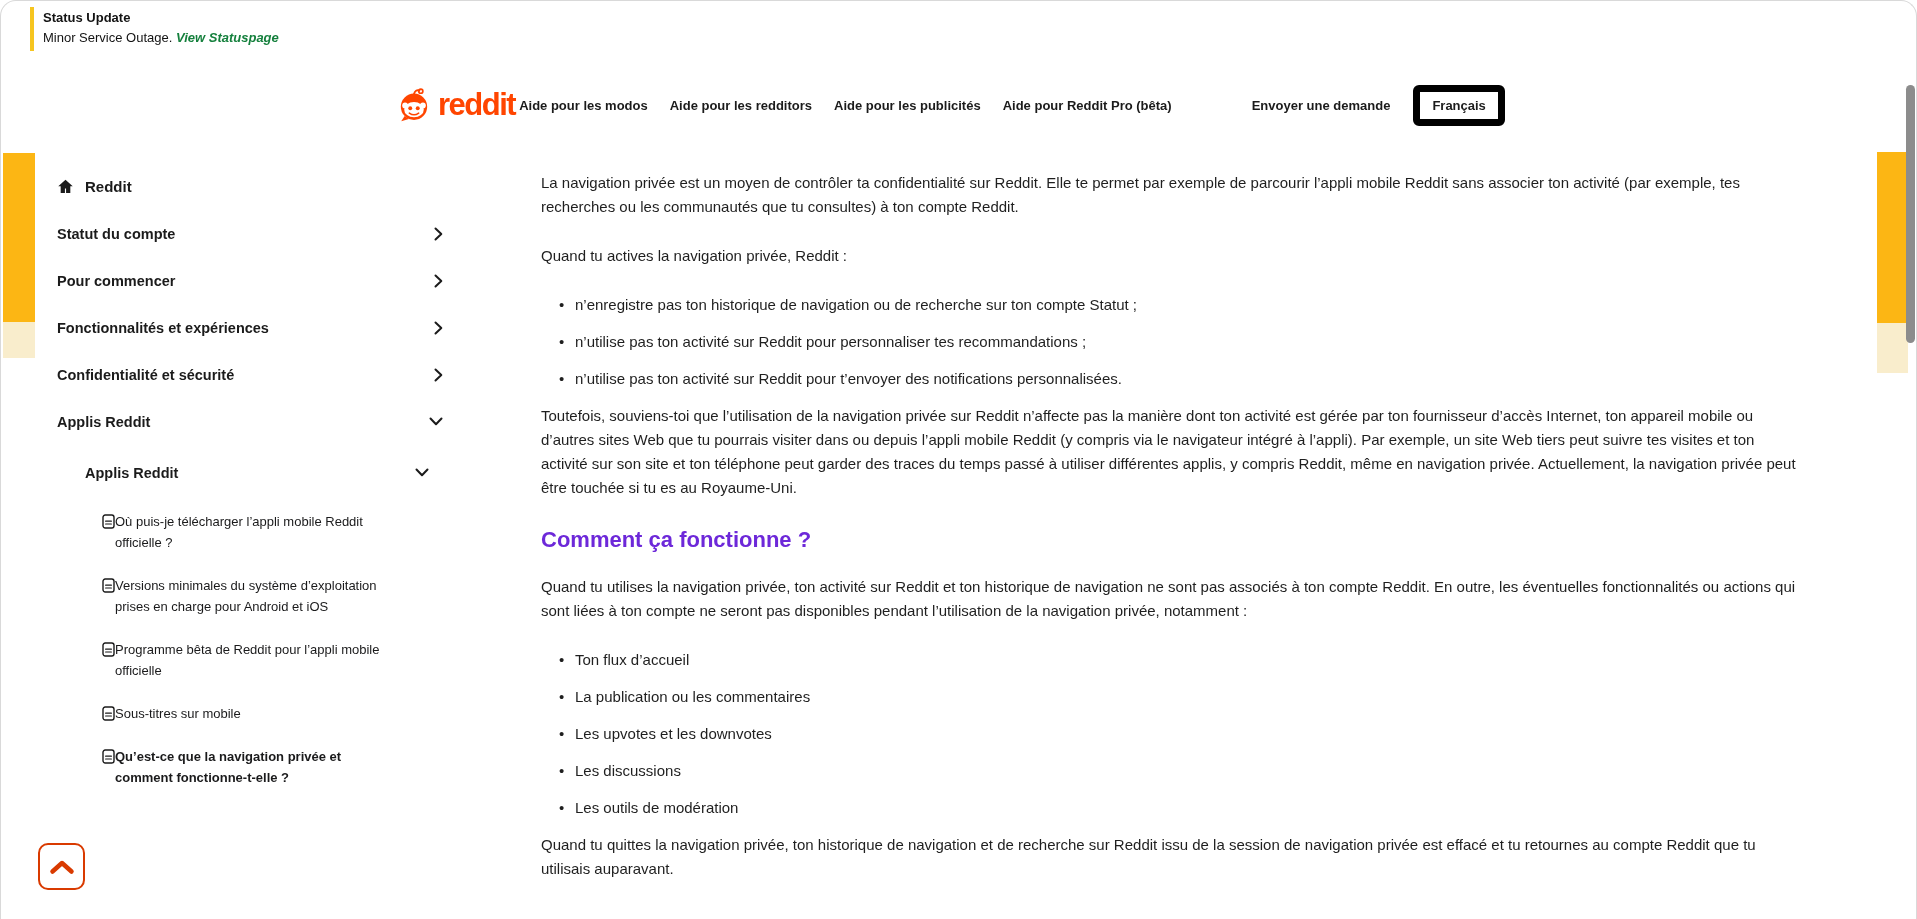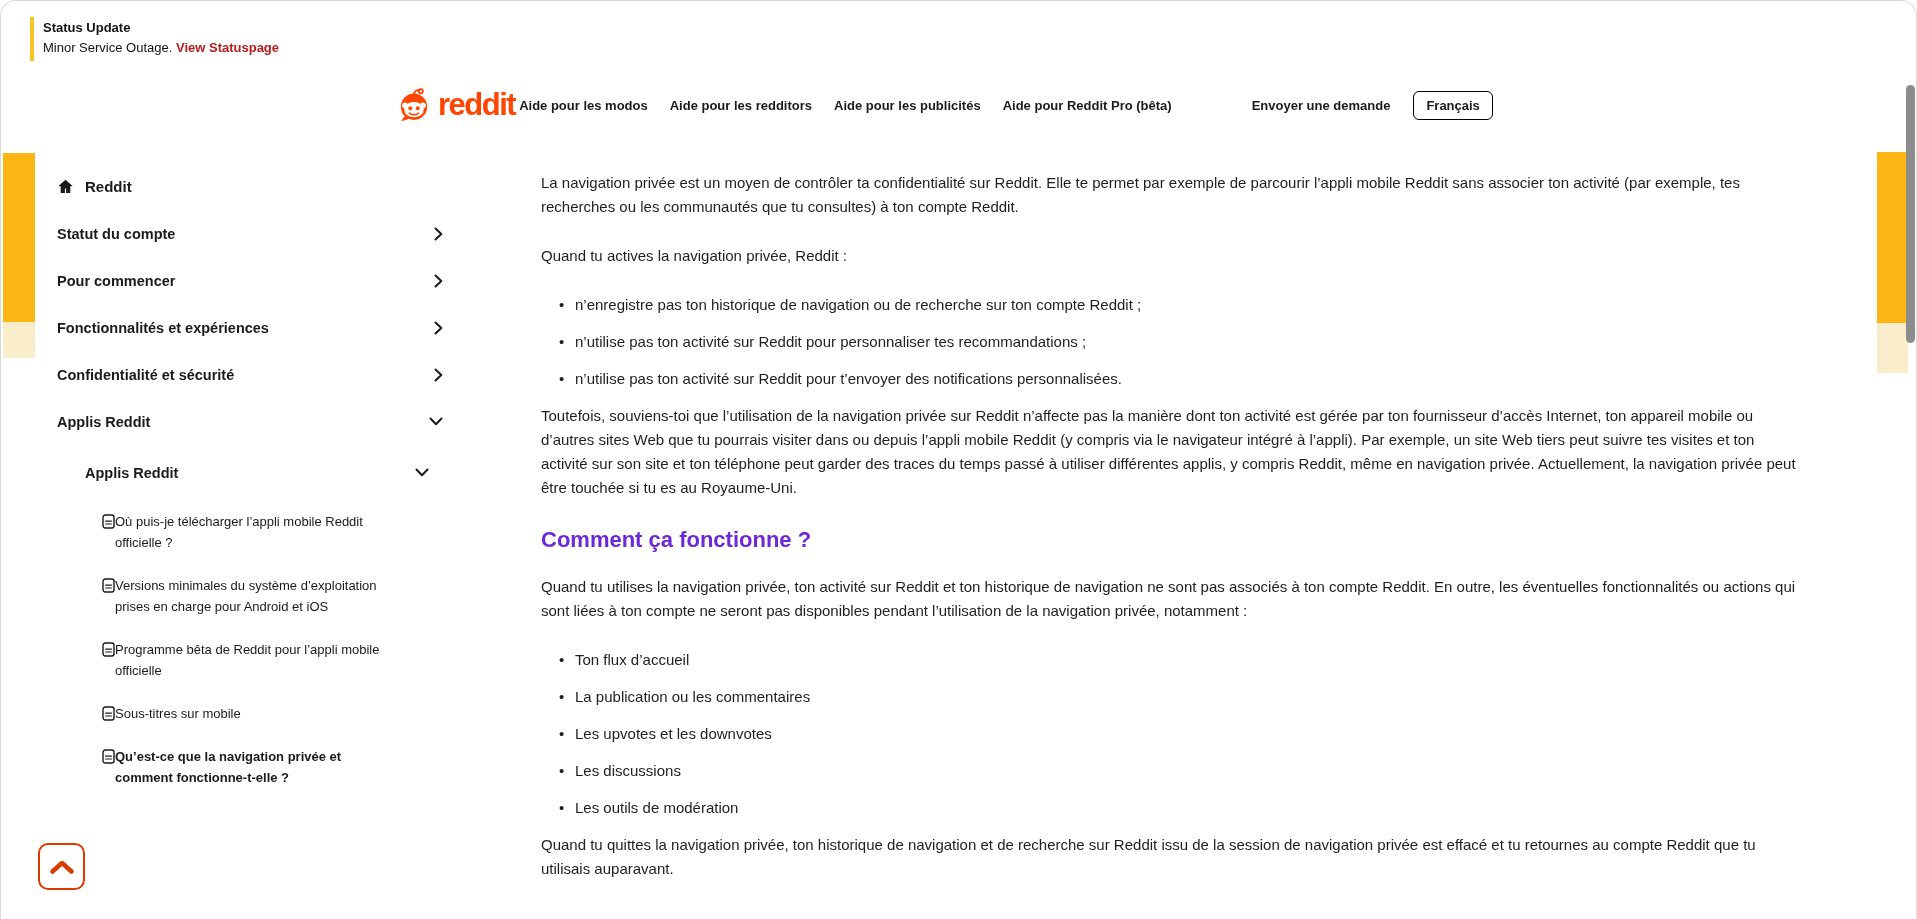--- a/index.html
+++ b/index.html
@@ -6,34 +6,34 @@
   body{
     width:1917px;height:919px;position:relative;overflow:hidden;
     background:#ffffff;
     font-family:"Liberation Sans", sans-serif;
     color:#1f1f1f;
   }
   
   .page-frame{position:absolute;inset:0;border:1px solid #d9d9d9;border-bottom:none;
     border-radius:16px 16px 0 0;pointer-events:none;z-index:50;}
   
-  .status-banner{position:absolute;left:30px;top:17px;border-left:4px solid #F6C51F;
+  .status-banner{position:absolute;left:30px;top:7px;border-left:4px solid #F6C51F;
     padding:1px 0 3px 9px;}
   .status-title{font-size:13px;line-height:20px;font-weight:700;color:#131313;}
   .status-line{font-size:13px;line-height:20px;color:#131313;}
-  .status-link{color:#b91c1c;font-weight:700;cursor:pointer;}
+  .status-link{color:#15803d;font-weight:700;cursor:pointer;font-style:italic;}
   
   .header-bar{position:absolute;left:397px;top:85px;height:40px;display:flex;align-items:center;}
   .logo{display:flex;align-items:center;cursor:pointer;}
   .logo-word{font-size:31px;font-weight:800;letter-spacing:-1.5px;color:#FF4500;margin-left:7px;}
   .nav-link{font-size:13px;font-weight:700;color:#1b1b1b;margin-left:22px;cursor:pointer;white-space:nowrap;}
   .nav-link.first{margin-left:4px;}
   .submit-request{margin-left:80px;font-size:13px;font-weight:700;color:#1b1b1b;cursor:pointer;white-space:nowrap;}
   .lang-btn{margin-left:23px;font-family:inherit;font-size:13px;font-weight:700;color:#1b1b1b;
-    background:#fff;border:1px solid #000000;border-radius:6px;padding:6px 12px;cursor:pointer;}
+    background:#fff;border:7px solid #000000;border-radius:6px;padding:6px 12px;cursor:pointer;}
   
   .accent{position:absolute;z-index:1;}
   .accent.solid{background:#FCB614;}
   .accent.light{background:#F9EDCC;}
   .left-accent-solid{left:3px;top:153px;width:32px;height:169px;}
   .left-accent-light{left:3px;top:322px;width:32px;height:36px;}
   .right-accent-solid{left:1877px;top:152px;width:31px;height:171px;}
   .right-accent-light{left:1877px;top:323px;width:31px;height:50px;}
   
   .scroll-thumb{position:absolute;left:1906px;top:85px;width:9px;height:258px;background:#8c8c8c;
@@ -188,21 +188,21 @@
       <span>Qu’est-ce que la navigation privée et comment fonctionne-t-elle ?</span>
     </li>
   </ul>
 
 </nav>
 
 <main class="content">
   <p>La navigation privée est un moyen de contrôler ta confidentialité sur Reddit. Elle te permet par exemple de parcourir l’appli mobile Reddit sans associer ton activité (par exemple, tes recherches ou les communautés que tu consultes) à ton compte Reddit.</p>
   <p>Quand tu actives la navigation privée, Reddit :</p>
   <ul class="bullets">
-    <li>n’enregistre pas ton historique de navigation ou de recherche sur ton compte Reddit ;</li>
+    <li>n’enregistre pas ton historique de navigation ou de recherche sur ton compte Statut ;</li>
     <li>n’utilise pas ton activité sur Reddit pour personnaliser tes recommandations ;</li>
     <li>n’utilise pas ton activité sur Reddit pour t’envoyer des notifications personnalisées.</li>
   </ul>
   <p>Toutefois, souviens-toi que l’utilisation de la navigation privée sur Reddit n’affecte pas la manière dont ton activité est gérée par ton fournisseur d’accès Internet, ton appareil mobile ou d’autres sites Web que tu pourrais visiter dans ou depuis l’appli mobile Reddit (y compris via le navigateur intégré à l’appli). Par exemple, un site Web tiers peut suivre tes visites et ton activité sur son site et ton téléphone peut garder des traces du temps passé à utiliser différentes applis, y compris Reddit, même en navigation privée. Actuellement, la navigation privée peut être touchée si tu es au Royaume-Uni.</p>
   <h2>Comment ça fonctionne ?</h2>
   <p>Quand tu utilises la navigation privée, ton activité sur Reddit et ton historique de navigation ne sont pas associés à ton compte Reddit. En outre, les éventuelles fonctionnalités ou actions qui sont liées à ton compte ne seront pas disponibles pendant l’utilisation de la navigation privée, notamment :</p>
   <ul class="bullets">
     <li>Ton flux d’accueil</li>
     <li>La publication ou les commentaires</li>
     <li>Les upvotes et les downvotes</li>

